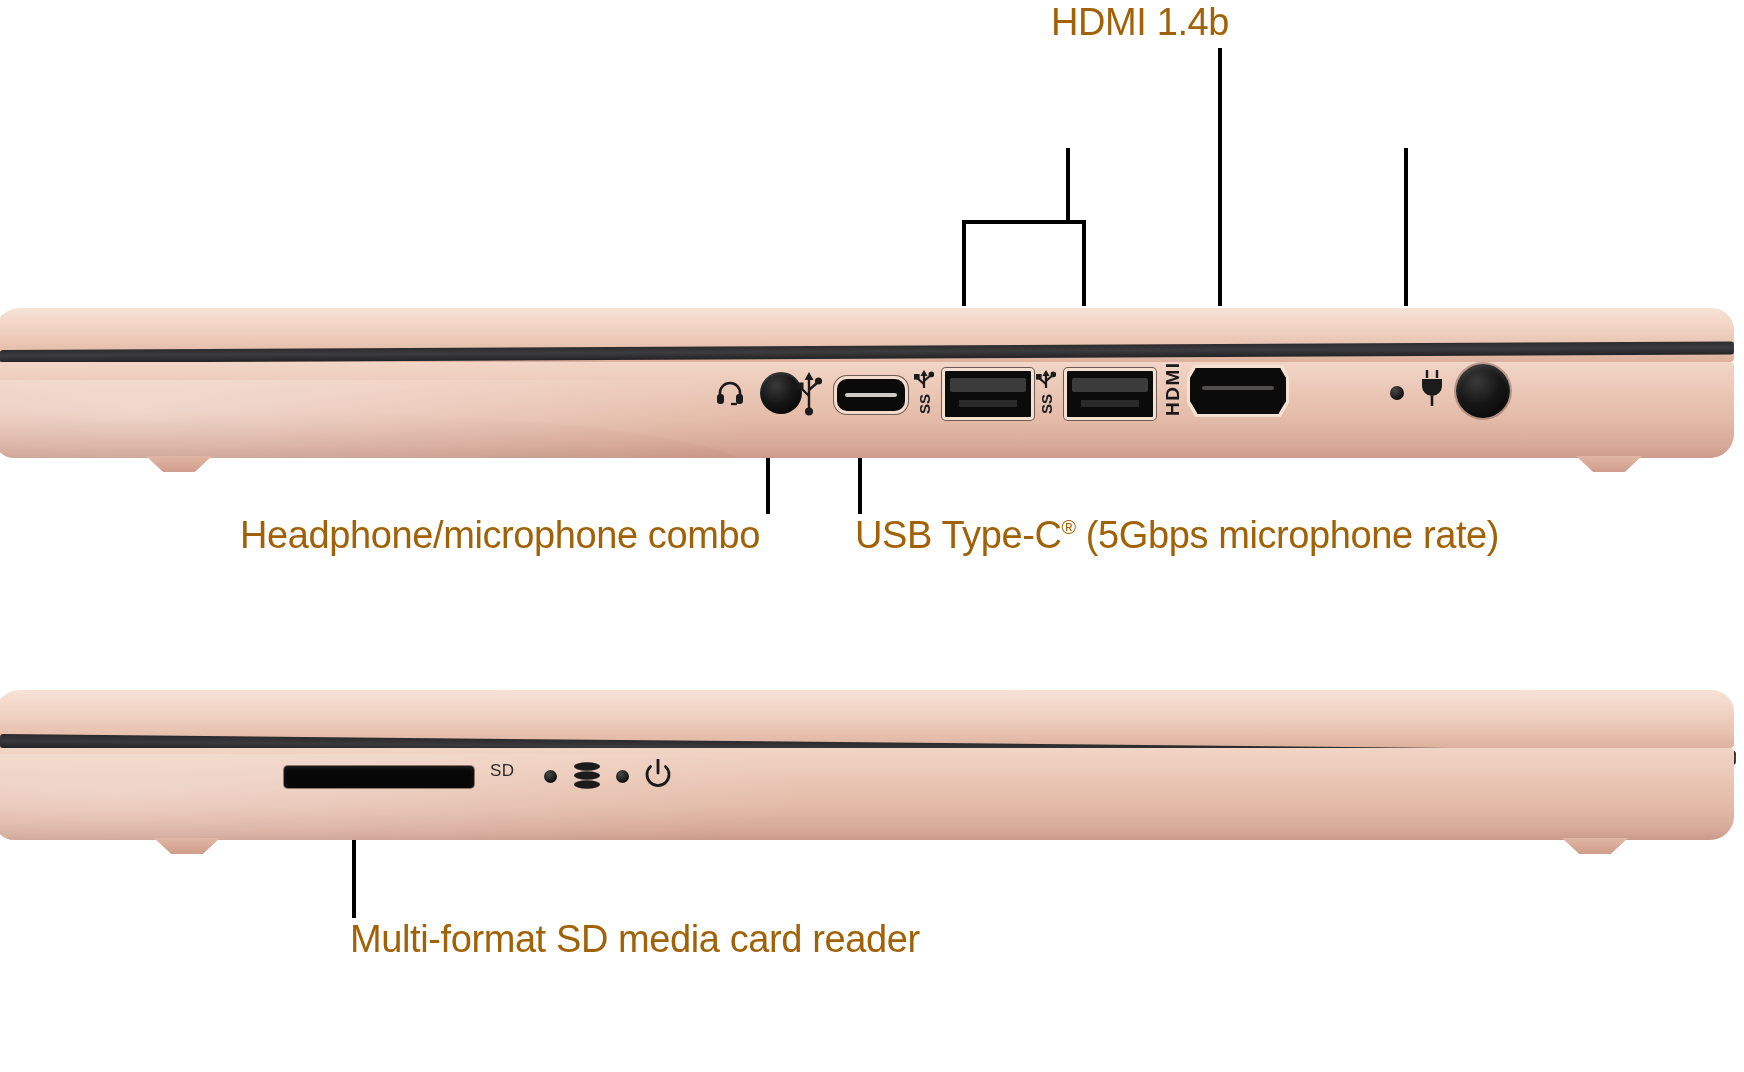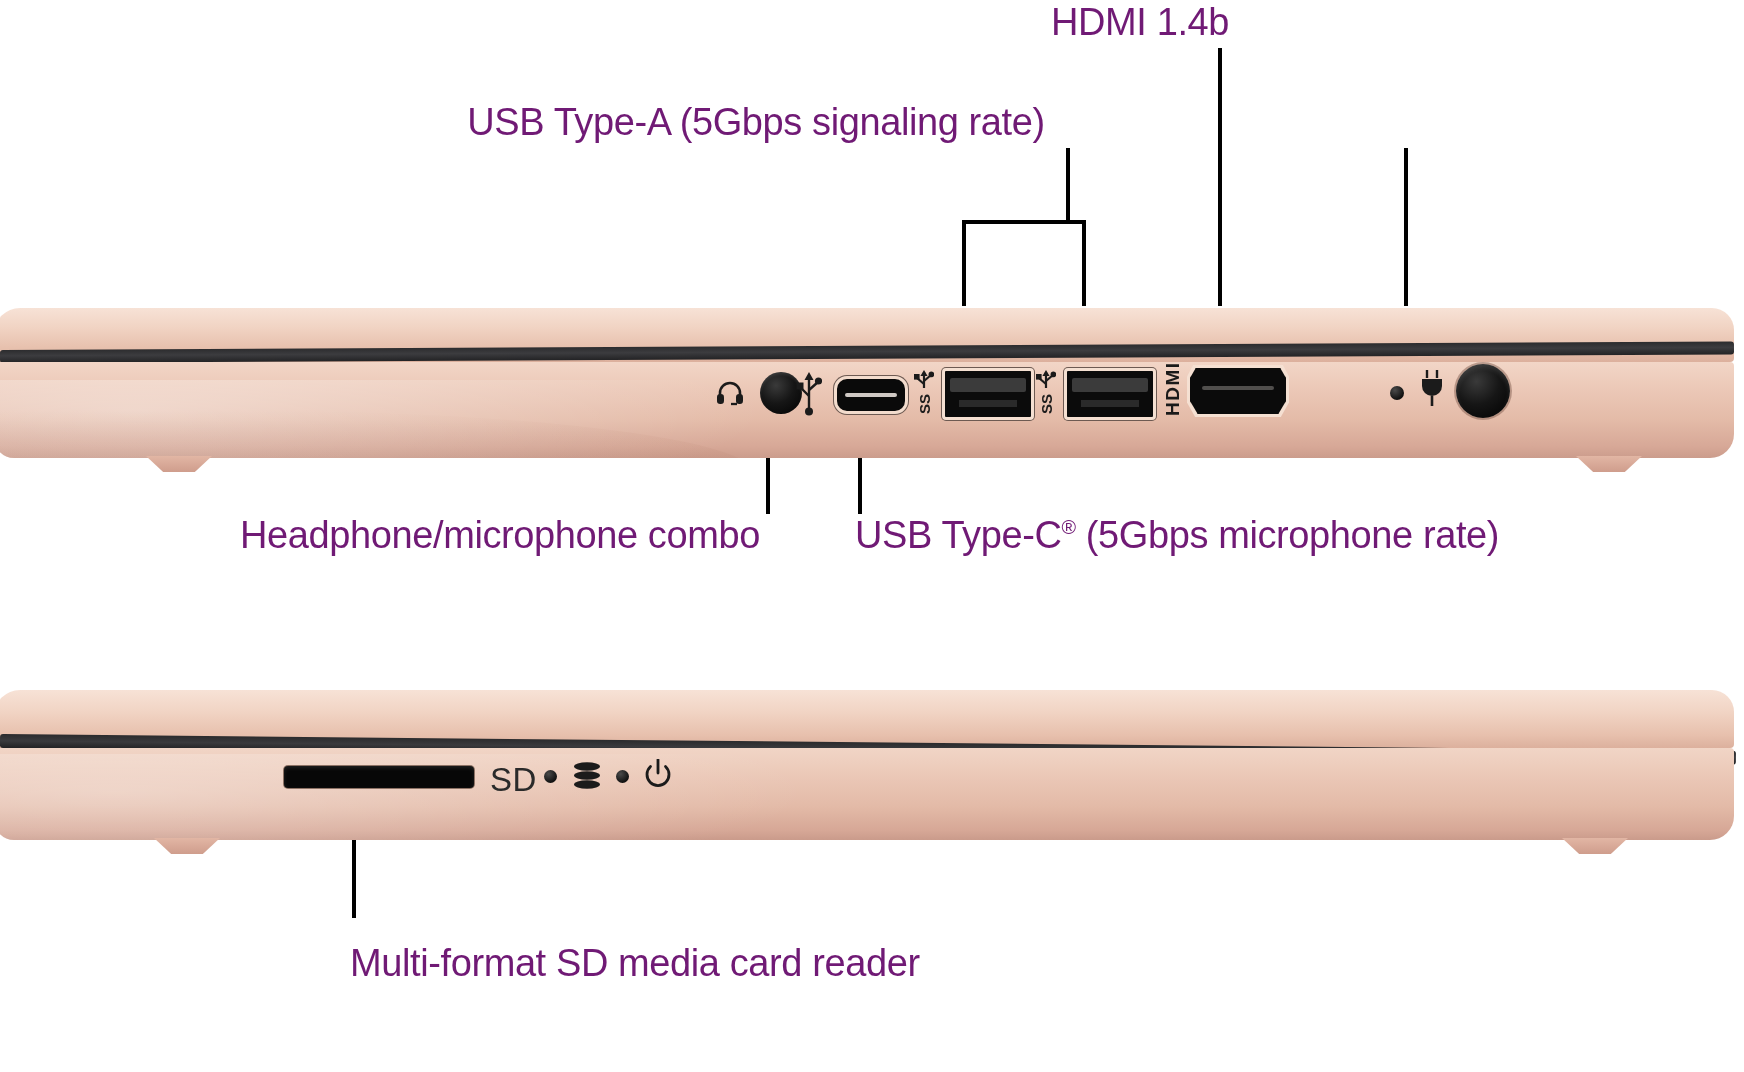--- a/index.html
+++ b/index.html
@@ -3,21 +3,21 @@
 <meta charset="utf-8">
 <style>
   html,body{margin:0;padding:0;background:#ffffff;}
   body{width:1744px;height:1072px;position:relative;overflow:hidden;
        font-family:"Liberation Sans","DejaVu Sans",sans-serif;color:#000;}
 
   .stage{position:absolute;left:0;top:0;width:1744px;height:1072px;}
 
   
   .label{position:absolute;font-size:38px;line-height:44px;letter-spacing:-0.4px;
-         color:#701a75;white-space:nowrap;font-weight:400;text-align:right;}
+         color:#a16207;white-space:nowrap;font-weight:400;text-align:right;}
   .label.ctr{transform:translateX(-50%);}
   .label sup{font-size:0.52em;vertical-align:super;line-height:0;}
 
   
   .vline{position:absolute;width:4px;background:#000;}
   .hline{position:absolute;height:4px;background:#000;}
 
   
   .laptop{position:absolute;}
 
@@ -110,42 +110,41 @@
   
   .sdslot{background:#070707;border-radius:4px;
           box-shadow:inset 0 2px 4px rgba(255,255,255,.10),0 0 0 1px #8d7265;}
 
   
   .glyph{position:absolute;color:#1b1b1b;}
   .glyph svg{display:block;}
   .vtext{position:absolute;color:#1a1a1a;font-size:19px;font-weight:700;
          letter-spacing:1.5px;
          writing-mode:vertical-rl;transform:rotate(180deg);}
-  .sdtext{position:absolute;color:#2a2a2a;font-size:33px;font-weight:400;
+  .sdtext{position:absolute;color:#2a2a2a;font-size:17px;font-weight:400;
           letter-spacing:.5px;}
   .led{position:absolute;border-radius:50%;
        background:radial-gradient(circle at 35% 30%,#4a4a4a,#111 70%);}
 </style>
 </head>
 <body>
 
 <div class="stage">
 
   <div class="label ctr" style="left:1140px;top:0px;">HDMI 1.4b</div>
 
-  <div class="label ctr" style="left:756px;top:100px;">USB Type-A (5Gbps signaling rate)</div>
 
 
   <div class="label ctr" style="left:500px;top:513px;">Headphone/microphone combo</div>
 
   <div class="label" style="left:855px;top:513px;">
     <span>USB Type-C</span><sup>®</sup><span> (5Gbps microphone rate)</span>
   </div>
 
-  <div class="label" style="left:350px;top:917px;margin-top:24px;">Multi-format SD media card reader</div>
+  <div class="label" style="left:350px;top:917px;">Multi-format SD media card reader</div>
 
   <div class="vline" style="left:1218px;top:48px;height:258px;"></div>
 
   <div class="vline" style="left:1404px;top:148px;height:158px;"></div>
 
   <div class="vline" style="left:1066px;top:148px;height:74px;"></div>
   <div class="hline" style="left:962px;top:220px;width:124px;"></div>
   <div class="vline" style="left:962px;top:220px;height:86px;"></div>
   <div class="vline" style="left:1082px;top:220px;height:86px;"></div>
 

